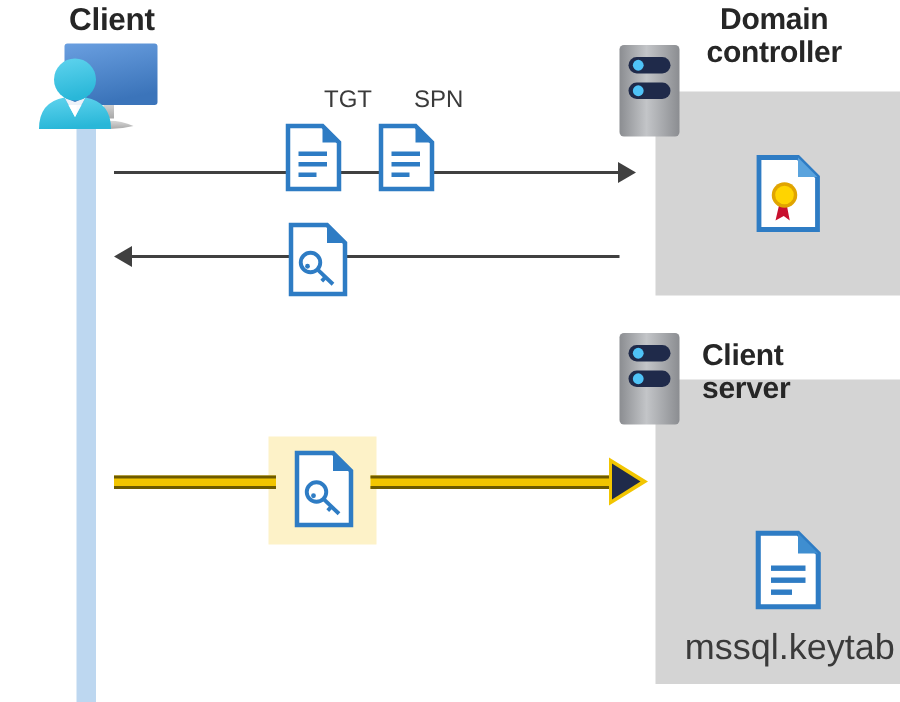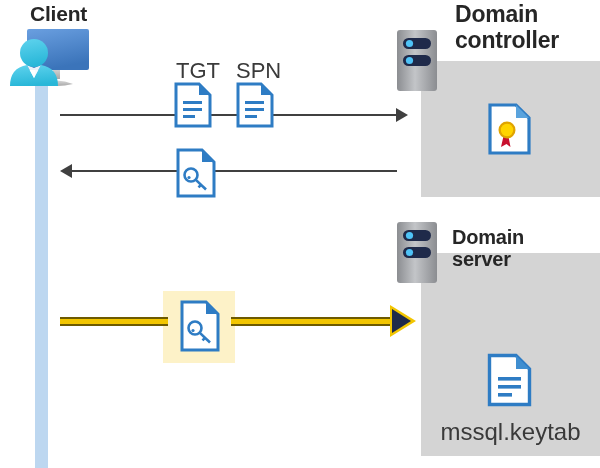--- a/index.html
+++ b/index.html
@@ -3,37 +3,37 @@
 <meta charset="utf-8">
 <style>
   html,body{margin:0;padding:0;}
   body{
     width:600px;height:468px;
     background:#ffffff;
     font-family:"Liberation Sans","DejaVu Sans",sans-serif;
     overflow:hidden;
     position:relative;
   }
-  #stage{position:absolute;left:0;top:0;width:516px;height:468px;}
+  #stage{position:absolute;left:16px;top:0;width:516px;height:468px;}
   .abs{position:absolute;}
 
   
   .title{
     font-weight:bold;
     color:#262626;
     letter-spacing:-0.2px;
     line-height:1.12;
     white-space:pre-line;
   }
   #client-title{left:30px;top:2px;font-size:21px;}
-  #dc-title{left:455px;top:2px;font-size:23px;}
+  #dc-title{left:455px;top:2px;font-size:20px;text-align:center;}
   #linux-title{left:452px;top:226px;font-size:20px;}
 
   .doclabel{
-    font-size:22px;color:#3a3a3a;
+    font-size:16px;color:#3a3a3a;margin-left:24px;
   }
   #tgt-label{left:176px;top:58px;}
   #spn-label{left:236px;top:58px;text-align:center;}
 
   #keytab-label{
     left:421px;top:418px;width:179px;
     text-align:center;font-size:24px;color:#3a3a3a;
   }
 
   
@@ -119,21 +119,21 @@
   <div class="abs graybox" id="dc-box"></div>
   <div class="abs graybox" id="linux-box"></div>
 
   <div class="abs" id="client-lifeline"></div>
 
   <div class="abs" id="key-highlight"></div>
 
   <div class="abs title" id="client-title">Client</div>
   <div class="abs title" id="dc-title">Domain
 controller</div>
-  <div class="abs title" id="linux-title">Domain server</div>
+  <div class="abs title" id="linux-title">Client server</div>
 
   <div class="abs doclabel" id="tgt-label">TGT</div>
   <div class="abs doclabel" id="spn-label">SPN</div>
   <div class="abs" id="keytab-label">mssql.keytab</div>
 
   <div class="abs hline" id="arrow1-line"></div>
   <div class="abs arrowhead-right" id="arrow1-head"></div>
 
   <div class="abs hline" id="arrow2-line"></div>
   <div class="abs arrowhead-left" id="arrow2-head"></div>

